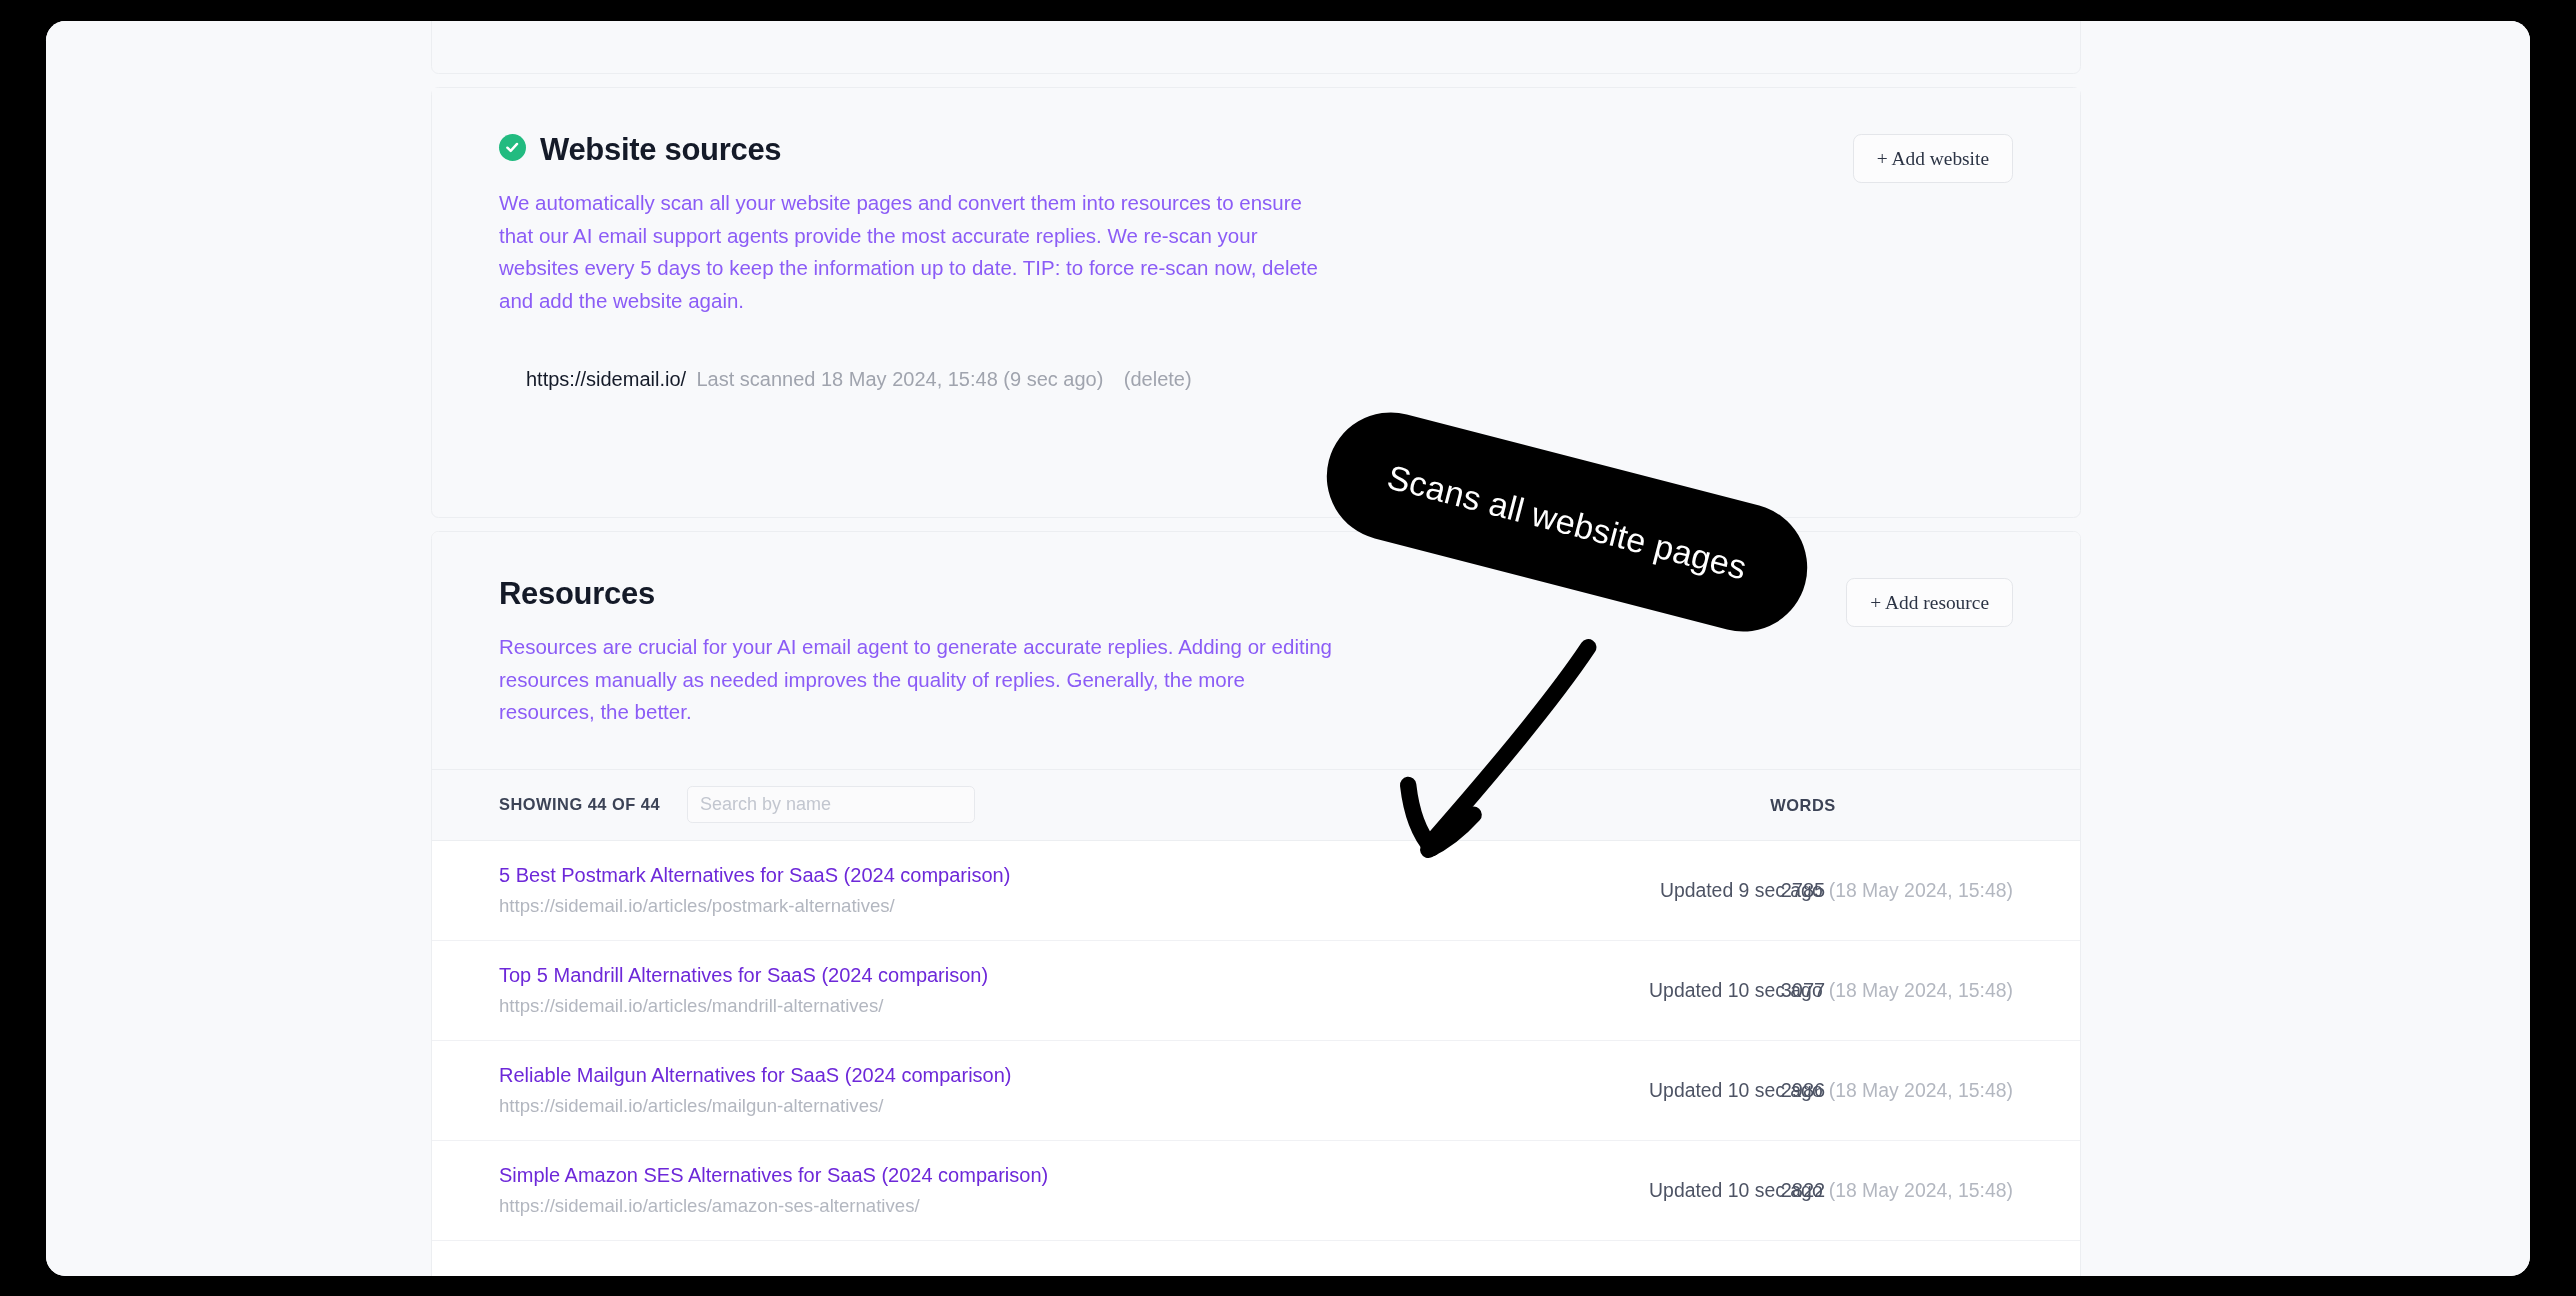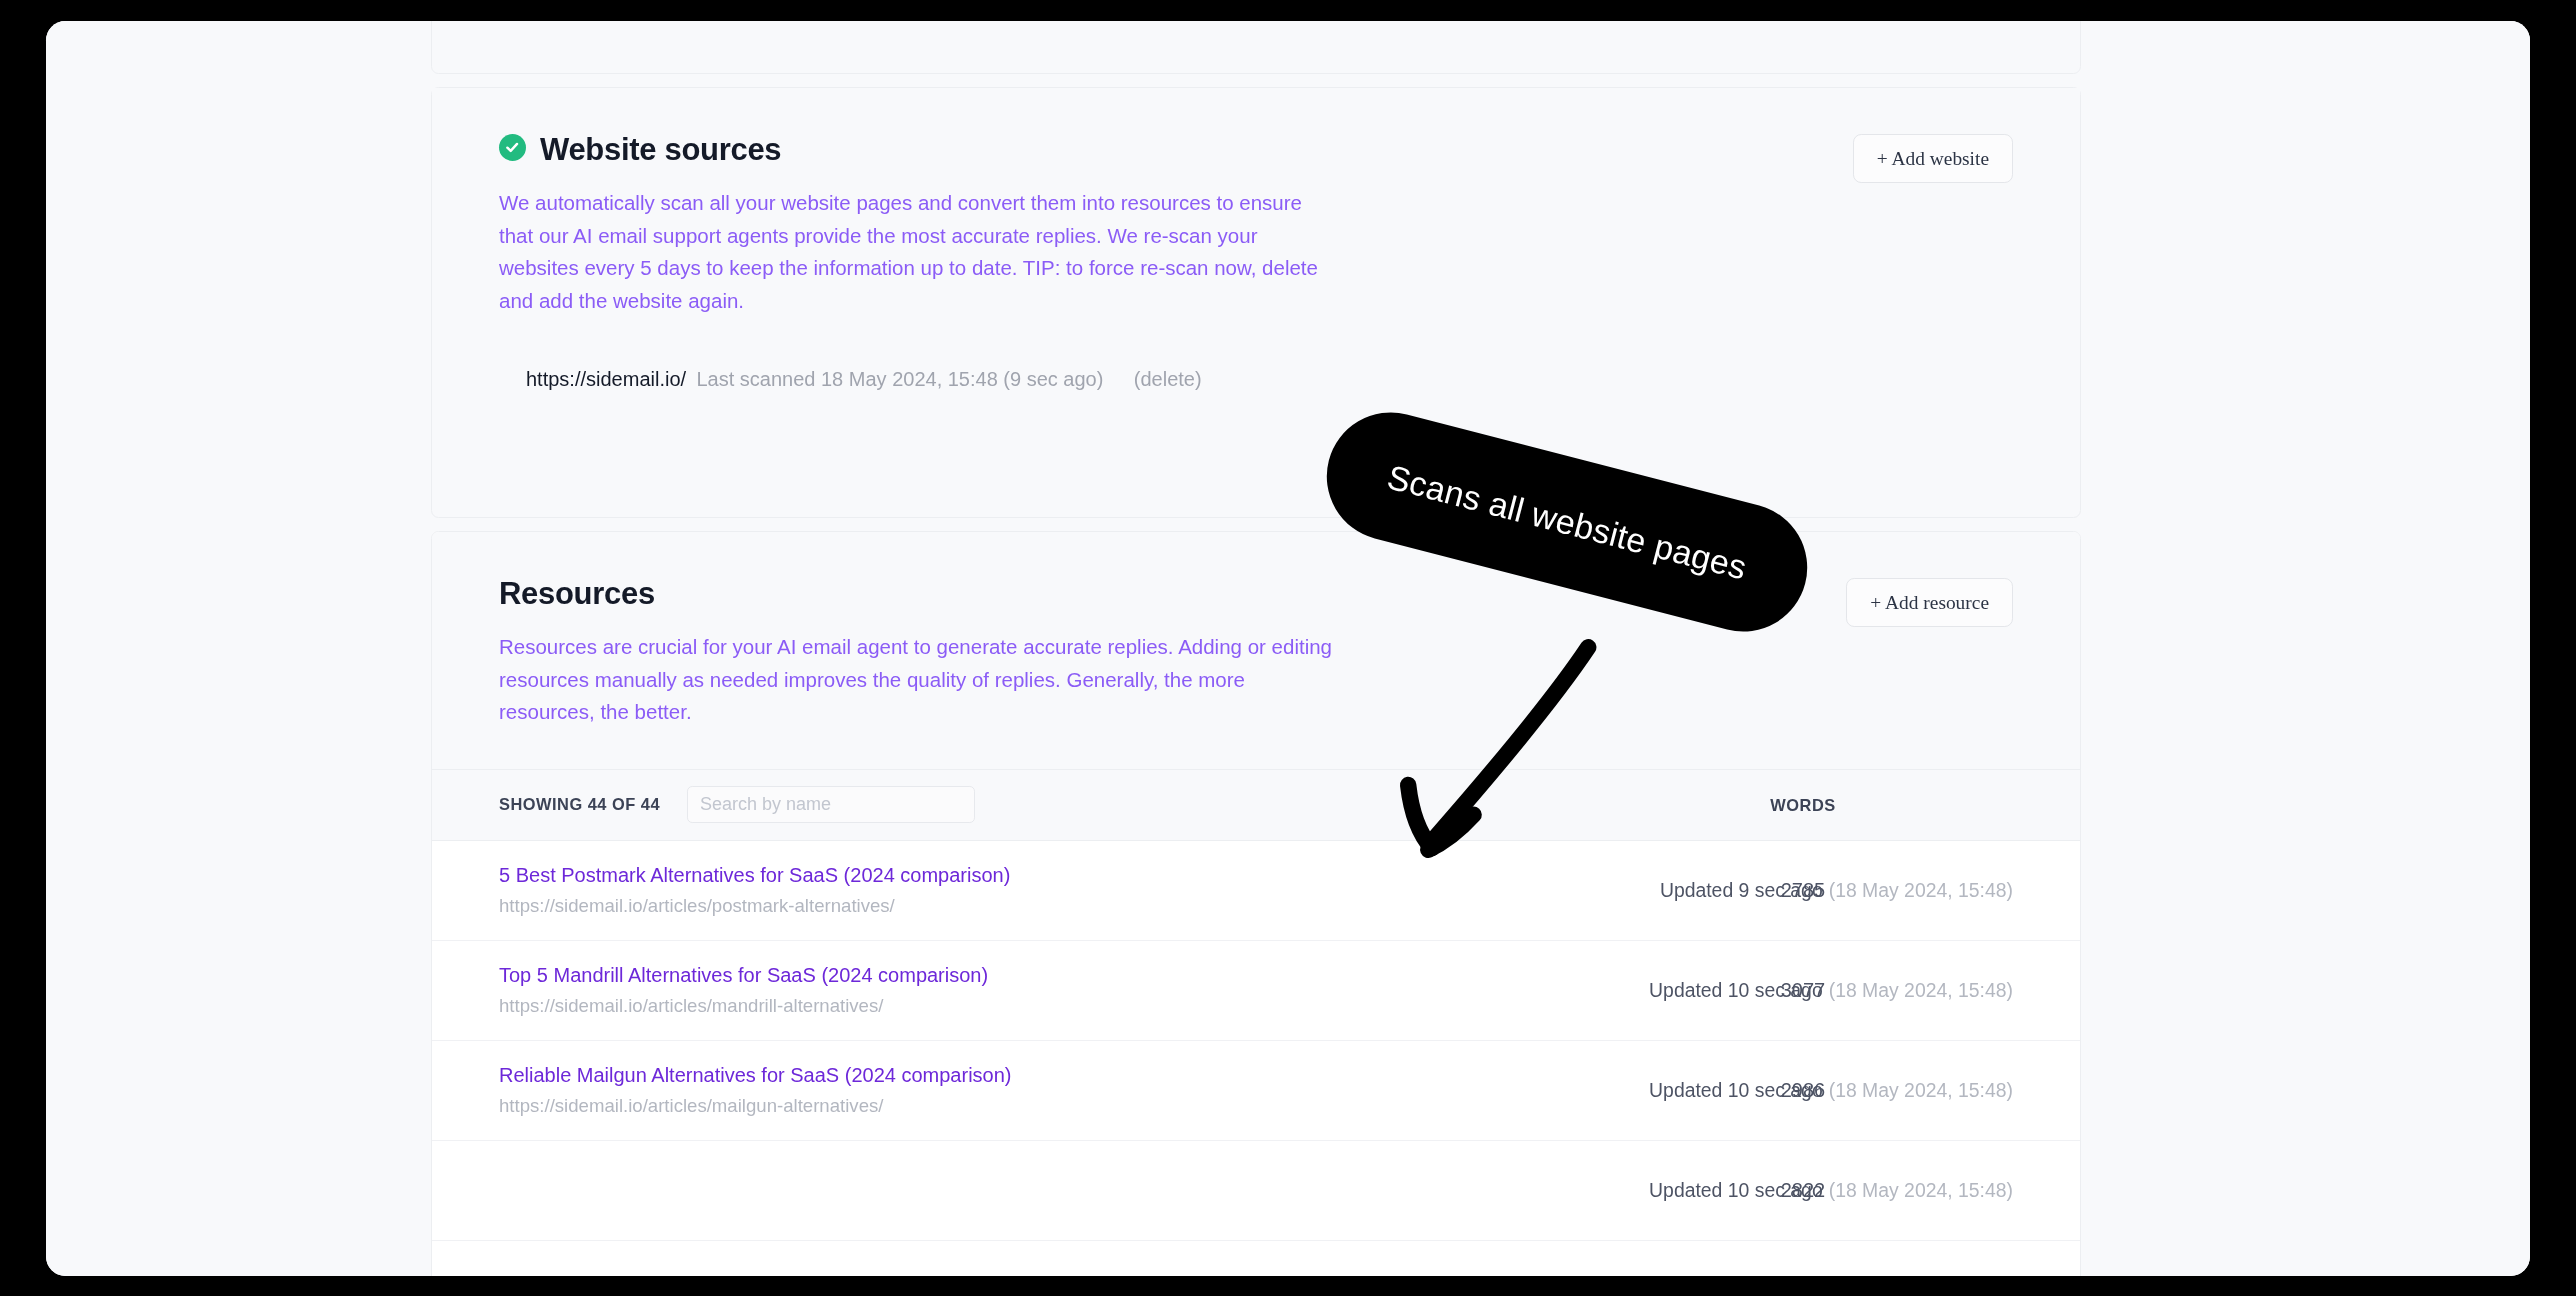--- a/index.html
+++ b/index.html
@@ -143,21 +143,21 @@
     color: #141a28;
     font-weight: 400;
     margin-left: 27px;
   }
   .source-meta {
     color: #a0a4ae;
   }
   .source-delete {
     color: #a0a4ae;
     cursor: pointer;
-    margin-left: 20px;
+    margin-left: 10px;
   }
 
   
   #resources-head {
     background: #f8f9fb;
     padding: 46px 67px 40px 67px;
   }
 
   
   #table-toolbar {
@@ -379,20 +379,24 @@
               <div class="res-title">Reliable Mailgun Alternatives for SaaS (2024 comparison)</div>
               <div class="res-url">https://sidemail.io/articles/mailgun-alternatives/</div>
             </div>
             <div class="res-words">2986</div>
             <div class="res-updated">
               <span>Updated 10 sec ago</span><span class="stamp">(18 May 2024, 15:48)</span>
             </div>
           </div>
 
           <div class="res-row">
+            <div class="res-main">
+              <div class="res-title">Simple Amazon SES Alternatives for SaaS (2024 comparison)</div>
+              <div class="res-url">https://sidemail.io/articles/amazon-ses-alternatives/</div>
+            </div>
             <div class="res-words">2822</div>
             <div class="res-updated">
               <span>Updated 10 sec ago</span><span class="stamp">(18 May 2024, 15:48)</span>
             </div>
           </div>
 
         </div>
       </div>
 
       <div id="annotation-layer">

